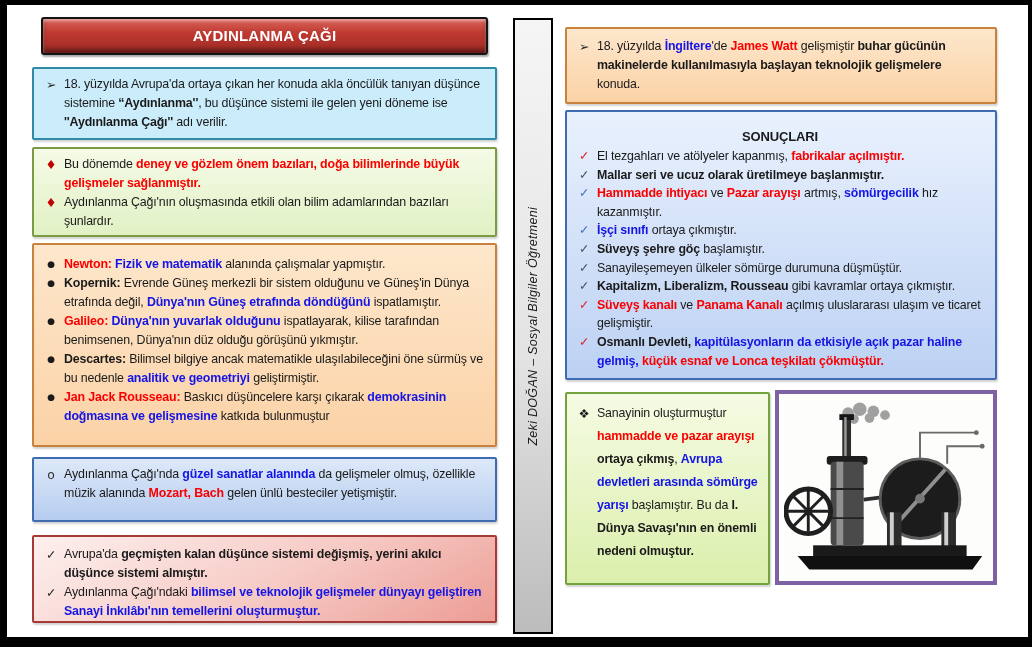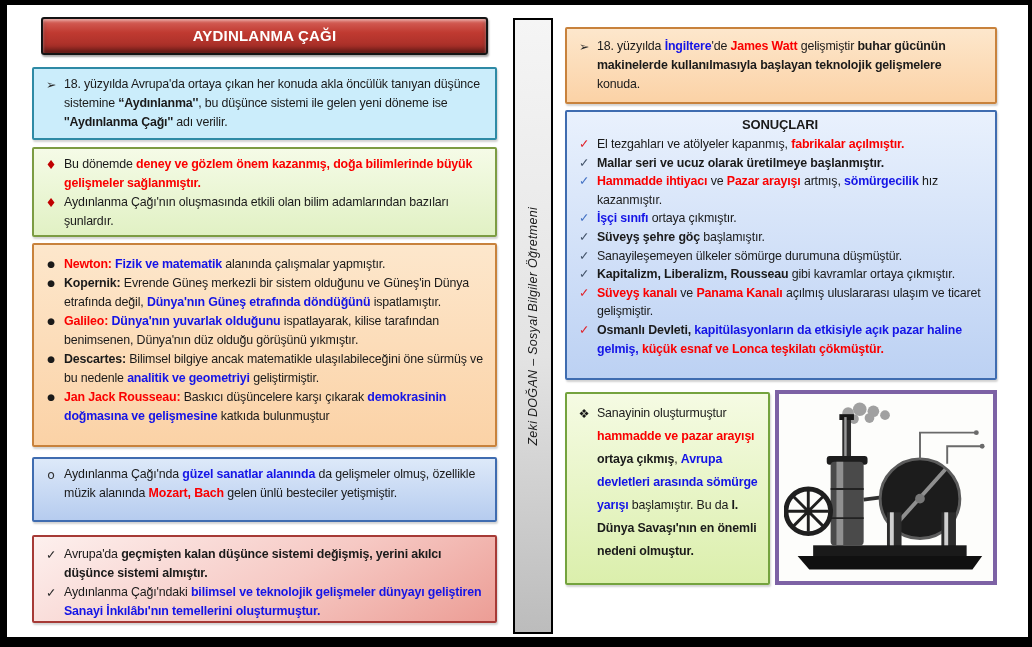--- a/index.html
+++ b/index.html
@@ -26,21 +26,21 @@
   .run-b{font-weight:700;}
   .run-rb{font-weight:700; color:#FA0000;}
   .run-bb{font-weight:700; color:#1414E6;}
 
   .box-intro-left   {margin:12px 0 0 0; height:73px; background:#CBEDFB; border:2px solid #2E8AA5;}
   .box-science      {margin:7px 0 0 0; height:90px; background:linear-gradient(180deg,#F5FBE7,#E1F1C4); border:2px solid #7C9C43;}
   .box-scientists   {margin:6px 0 0 0; height:204px; padding-top:10px; background:linear-gradient(180deg,#FDE7CC,#FBD2A6); border:2px solid #C8823C;}
   .box-arts         {margin:10px 0 0 0; height:65px; background:linear-gradient(180deg,#DDE9F9,#B6CCEF); border:2px solid #3F6CB0;}
   .box-conclusion   {margin:13px 0 0 0; height:88px; padding-top:8px; background:linear-gradient(150deg,#FDF0EE 0%,#F6C9C4 55%,#EC9D95 100%); border:2px solid #A63A36;}
   .box-intro-right  {margin:10px 0 0 0; height:77px; padding-top:8px; background:linear-gradient(180deg,#FDE7CC,#FBD2A6); border:2px solid #C8823C;}
-  .box-results      {margin:6px 0 0 0; height:270px; padding-top:3px; background:linear-gradient(180deg,#E9F1FD 0%,#BCD1F3 100%); border:2px solid #3F6CB0;}
+  .box-results      {margin:6px 0 0 0; height:270px; padding-top:15px; background:linear-gradient(180deg,#E9F1FD 0%,#BCD1F3 100%); border:2px solid #3F6CB0;}
   .box-results .li  {line-height:18.6px;}
   .results-title{text-align:center; font-weight:700; font-size:13px; line-height:20px;}
   .bottom-row{position:relative; margin-top:12px; height:193px;}
   .box-summary{position:absolute; left:0; top:0; width:205px; height:193px; padding-top:8px;
                background:linear-gradient(180deg,#F5FBE3,#DBEFAC); border:2px solid #74A33E;}
   .box-summary .li{line-height:23px;}
   .image-frame{position:absolute; left:210px; top:-2px; width:222px; height:195px; box-sizing:border-box;
                border:4px solid #7D62A5; background:#fdfdfb; display:flex; align-items:center; justify-content:center;}
   .scientist-bullet .blt{font-size:9px;}
   .strip{
@@ -60,21 +60,21 @@
     <div class="hdr">AYDINLANMA ÇAĞI</div>
     <div class="box box-intro-left">
         <div class="li">
           <span class="blt" style="color: rgb(43, 43, 43);">➢</span>
           <span class="tx"><span>18. yüzyılda Avrupa'da ortaya çıkan her konuda akla öncülük tanıyan düşünce sistemine </span><span class="run-b">“Aydınlanma''</span><span>, bu düşünce sistemi ile gelen yeni döneme ise </span><span class="run-b">''Aydınlanma Çağı''</span><span> adı verilir.</span></span>
         </div>
       </div>
     <div class="box box-science">
         <div class="li">
           <span class="blt" style="color: rgb(192, 0, 0);">♦</span>
-          <span class="tx"><span>Bu dönemde </span><span class="run-rb">deney ve gözlem önem kazanmış, doğa bilimlerinde büyük gelişmeler sağlanmıştır.</span></span>
+          <span class="tx"><span>Bu dönemde </span><span class="run-rb">deney ve gözlem önem bazıları, doğa bilimlerinde büyük gelişmeler sağlanmıştır.</span></span>
         </div>
         <div class="li">
           <span class="blt" style="color: rgb(192, 0, 0);">♦</span>
           <span class="tx"><span>Aydınlanma Çağı'nın oluşmasında etkili olan bilim adamlarından bazıları şunlardır.</span></span>
         </div>
       </div>
     <div class="box box-scientists scientist-bullet">
         <div class="li">
           <span class="blt" style="color: rgb(26, 26, 26);">●</span>
           <span class="tx"><span class="run-rb">Newton: </span><span class="run-bb">Fizik ve matematik</span><span> alanında çalışmalar yapmıştır.</span></span>

